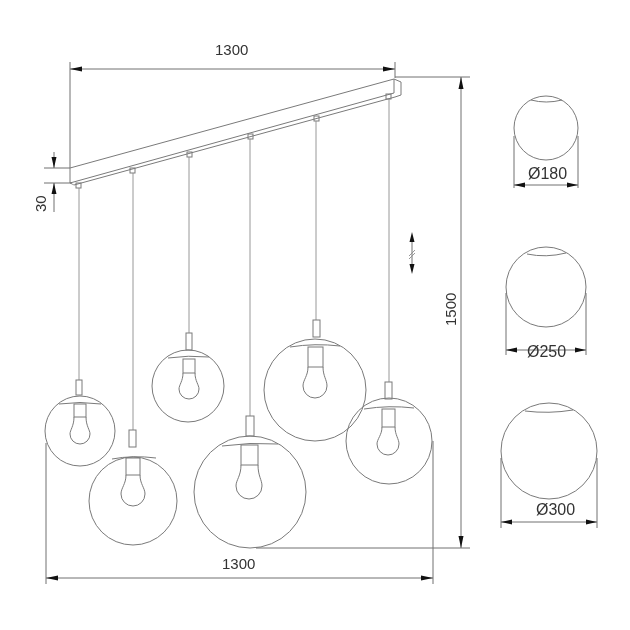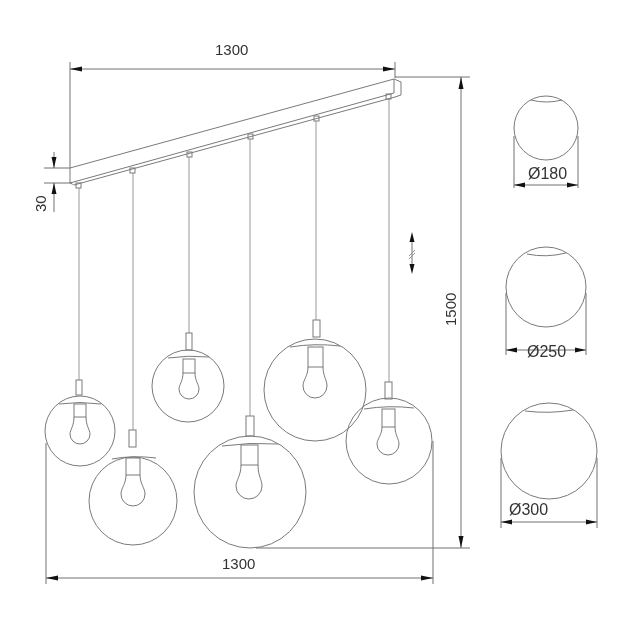--- a/index.html
+++ b/index.html
@@ -164,14 +164,14 @@
     </g>
   </svg>
 
   <span class="label" style="left:215px; top:42px; font-size:15px;">1300</span>
   <span class="label vlabel" style="left:33px; top:212px; font-size:15px;">30</span>
   <span class="label vlabel" style="left:443px; top:326px; font-size:15px;">1500</span>
   <span class="label" style="left:222px; top:556px; font-size:15px;">1300</span>
 
   <span class="label" style="left:528px; top:166px;">Ø180</span>
   <span class="label" style="left:527px; top:344px;">Ø250</span>
-  <span class="label" style="left:509px; top:502px;">Ø300</span>
+  <span class="label" style="left:536px; top:502px;">Ø300</span>
 </div>
 
 </body></html>

